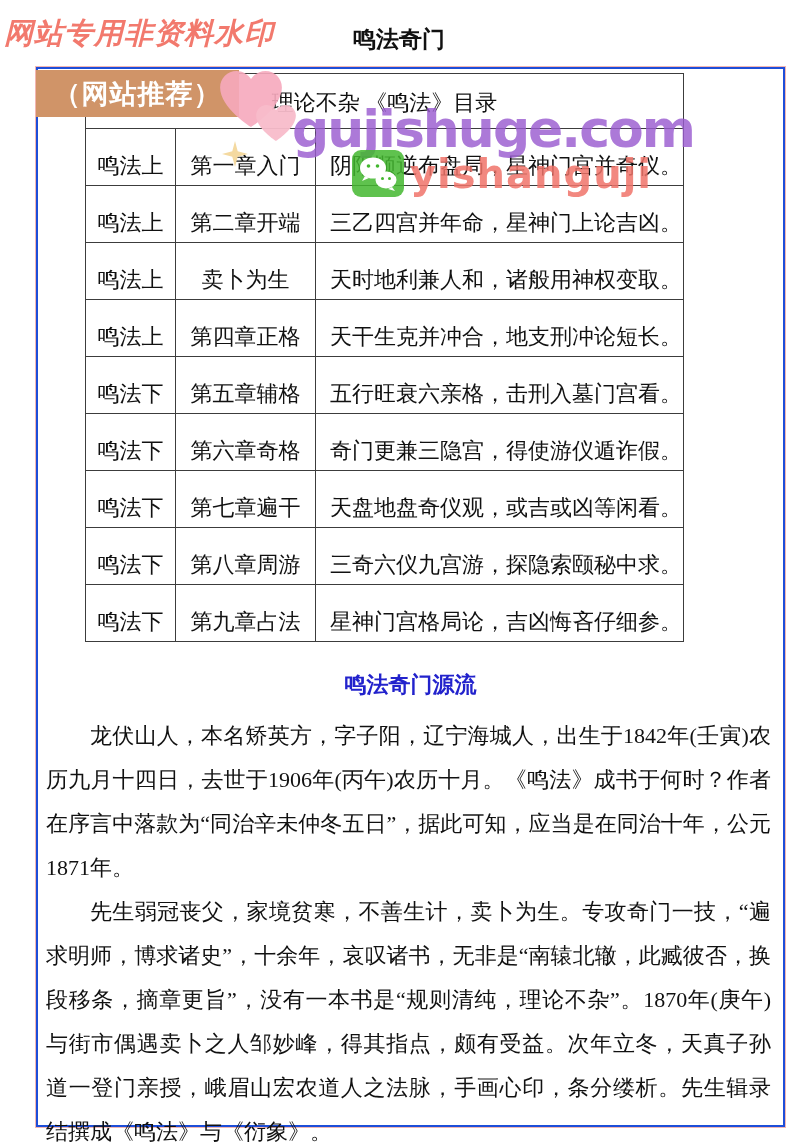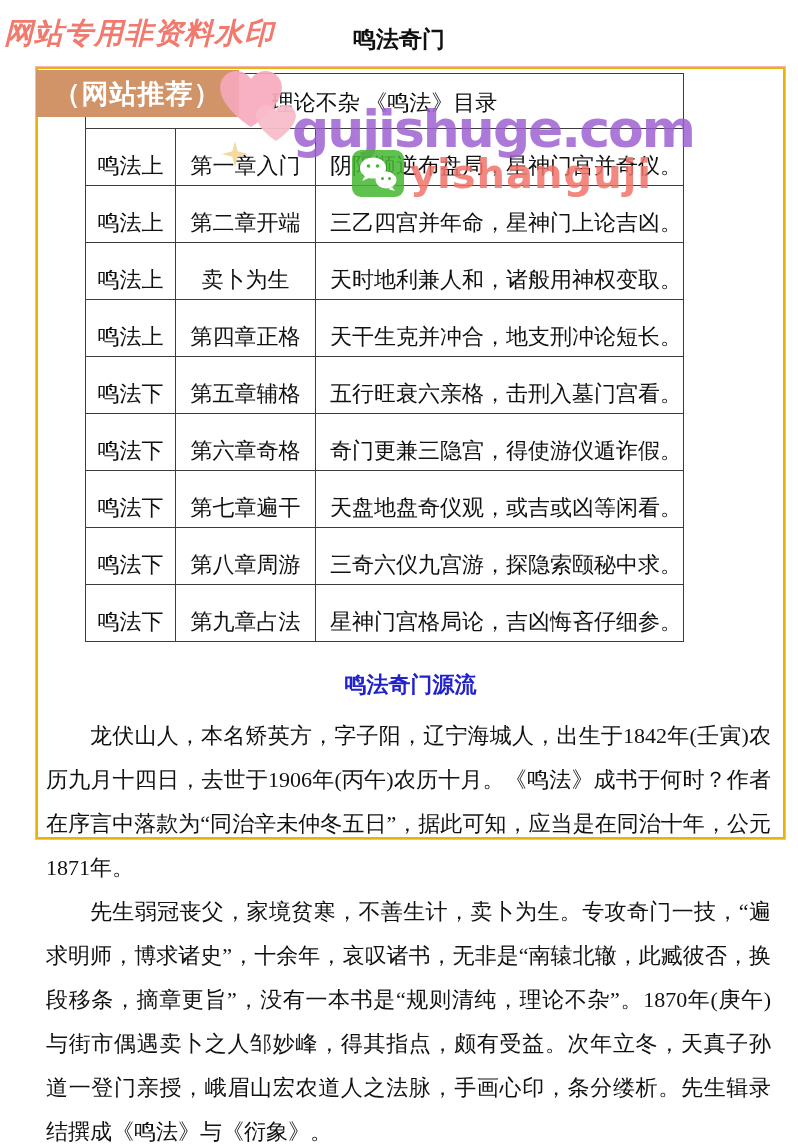--- a/index.html
+++ b/index.html
@@ -12,22 +12,22 @@
     font-weight:bold; font-size:29px; letter-spacing:1px;
     color:#f2796d;
     font-style:italic;
   }
   .doc-title {
     position:absolute; left:0; top:24px; width:100%;
     text-align:center; font-size:23px; font-weight:bold; color:#111;
   }
 
   .red-box {
-    position:absolute; left:36px; top:67px; width:749px; height:772px;
-    border:2px solid #eab308; outline:1px solid #f3b6b2; background:#fff;
+    position:absolute; left:36px; top:67px; width:749px; height:1060px;
+    border:2px solid #1d4ed8; outline:1px solid #f3b6b2; background:#fff;
   }
 
   .badge {
     position:absolute; left:-2px; top:1px; width:203px; height:47px;
     background:#d09468; color:#ffffff; z-index:3;
     font-family:"DejaVu Sans","Liberation Sans",sans-serif;
     font-weight:bold; font-size:27px; letter-spacing:1px;
     display:flex; align-items:center; justify-content:center;
   }
 

